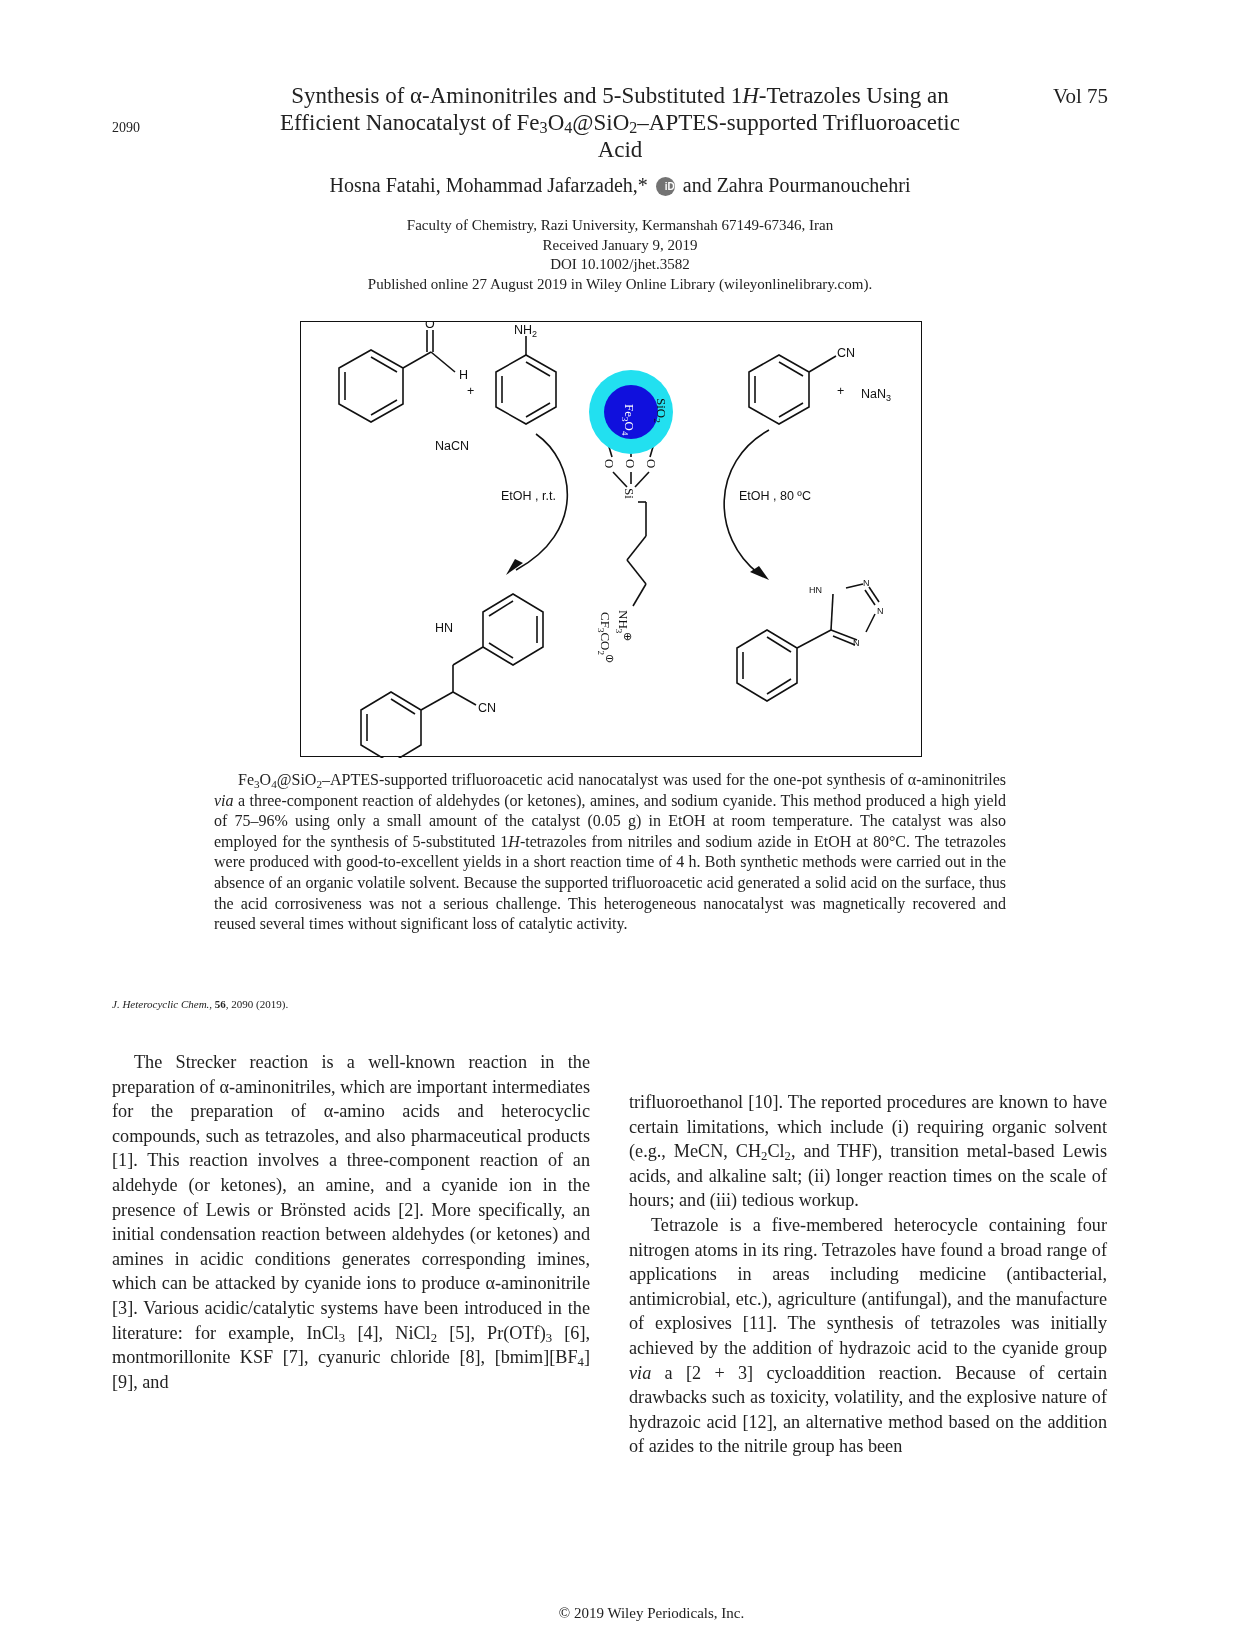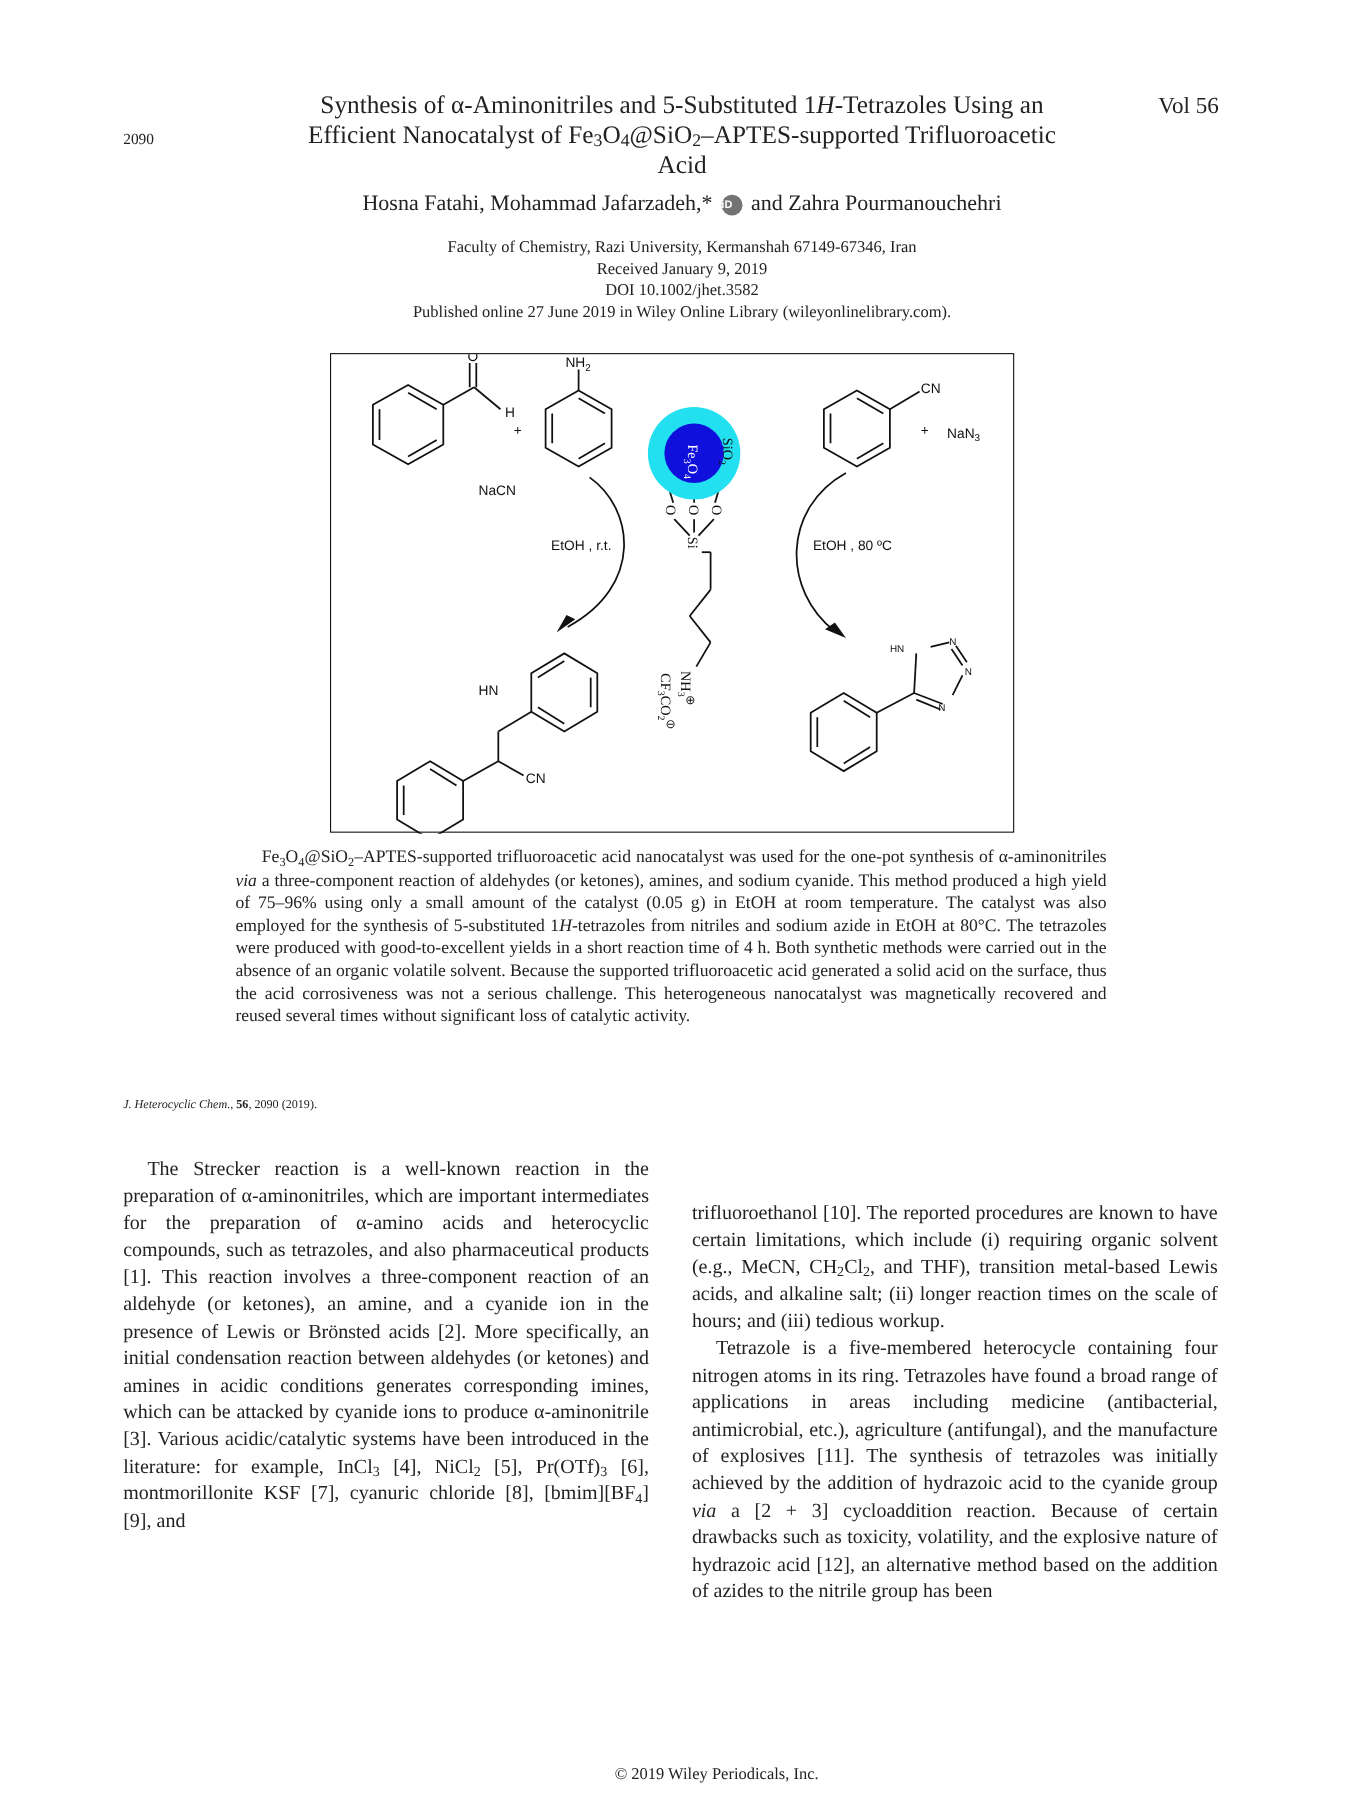--- a/index.html
+++ b/index.html
@@ -5,60 +5,60 @@
   html,body{margin:0;padding:0;background:#fff;}
   body{width:1241px;height:1648px;position:relative;overflow:hidden;
        font-family:"Liberation Serif","DejaVu Serif",serif;color:#222;}
   .abs{position:absolute;}
   .hdr-num{left:112px;top:84px;font-size:14px;margin-top:36px;}
   .hdr-vol{right:133px;top:84px;font-size:21px;}
   .title{left:230px;width:780px;top:82px;text-align:center;font-size:23px;line-height:27px;}
   .authors{left:230px;width:780px;top:174px;text-align:center;font-size:20px;}
   .orcid{display:inline-block;width:19px;height:19px;border-radius:50%;background:#737373;
          color:#fff;font-family:"Liberation Sans",sans-serif;font-size:10px;font-weight:bold;
-         line-height:19px;text-align:left;vertical-align:2px;margin:0 3px;}
+         line-height:19px;text-align:right;vertical-align:2px;margin:0 3px;}
   .aff{left:230px;width:780px;top:216px;text-align:center;font-size:15px;line-height:19.5px;}
   .scheme{left:300px;top:321px;width:622px;height:436px;border:1.5px solid #111;box-sizing:border-box;}
   .scheme svg{position:absolute;left:0;top:0;}
   .abstract{left:214px;width:792px;top:770px;font-size:16px;line-height:20.6px;text-align:justify;text-indent:24px;}
   .citation{left:112px;top:998px;font-size:11px;}
   .col{position:absolute;top:1050px;width:478px;font-size:18.2px;line-height:24.6px;text-align:justify;}
   .col.left{left:112px;}
   .col.right{left:629px;}
   .col h2{font-size:18.5px;font-weight:bold;text-align:center;margin:0 0 23px 0;line-height:24px;}
   .col p{margin:0;text-indent:22px;}
   .col p.noind{text-indent:0;margin-top:40px;}
   .footer{left:0;width:1241px;top:1605px;text-align:center;font-size:15px;margin-left:31px;}
   sub{font-size:70%;vertical-align:-3px;line-height:0;}
   .lbl{font-family:"Liberation Sans",sans-serif;font-size:12.5px;fill:#111;}
   .lbls{font-family:"Liberation Sans",sans-serif;font-size:9px;fill:#111;}
 </style>
 </head>
 <body>
 
 <div class="abs hdr-num">2090</div>
-<div class="abs hdr-vol">Vol 56</div>
+<div class="abs hdr-vol">Vol 75</div>
 
 <div class="abs title">
   <div>Synthesis of α-Aminonitriles and 5-Substituted 1<i>H</i>-Tetrazoles Using an</div>
   <div><span>Efficient Nanocatalyst of Fe</span><sub>3</sub>O<sub>4</sub>@SiO<sub>2</sub><span>–APTES-supported Trifluoroacetic</span></div>
   <div>Acid</div>
 </div>
 
 <div class="abs authors">
   <span>Hosna Fatahi, Mohammad Jafarzadeh,*</span>
   <span class="orcid">iD</span>
   <span>and Zahra Pourmanouchehri</span>
 </div>
 
 <div class="abs aff">
   <div>Faculty of Chemistry, Razi University, Kermanshah 67149-67346, Iran</div>
   <div>Received January 9, 2019</div>
   <div>DOI 10.1002/jhet.3582</div>
-  <div>Published online 27 June 2019 in Wiley Online Library (wileyonlinelibrary.com).</div>
+  <div>Published online 27 August 2019 in Wiley Online Library (wileyonlinelibrary.com).</div>
 </div>
 
 <div class="abs scheme">
   <svg width="622" height="436" viewBox="0 0 622 436">
     <g stroke="#111" stroke-width="1.6" fill="none">
 
       <g>
         <polygon points="38,46 70,28 102,46 102,82 70,100 38,82"></polygon>
         <line x1="44" y1="50" x2="44" y2="78"></line>
         <line x1="70" y1="35" x2="96" y2="50"></line>

